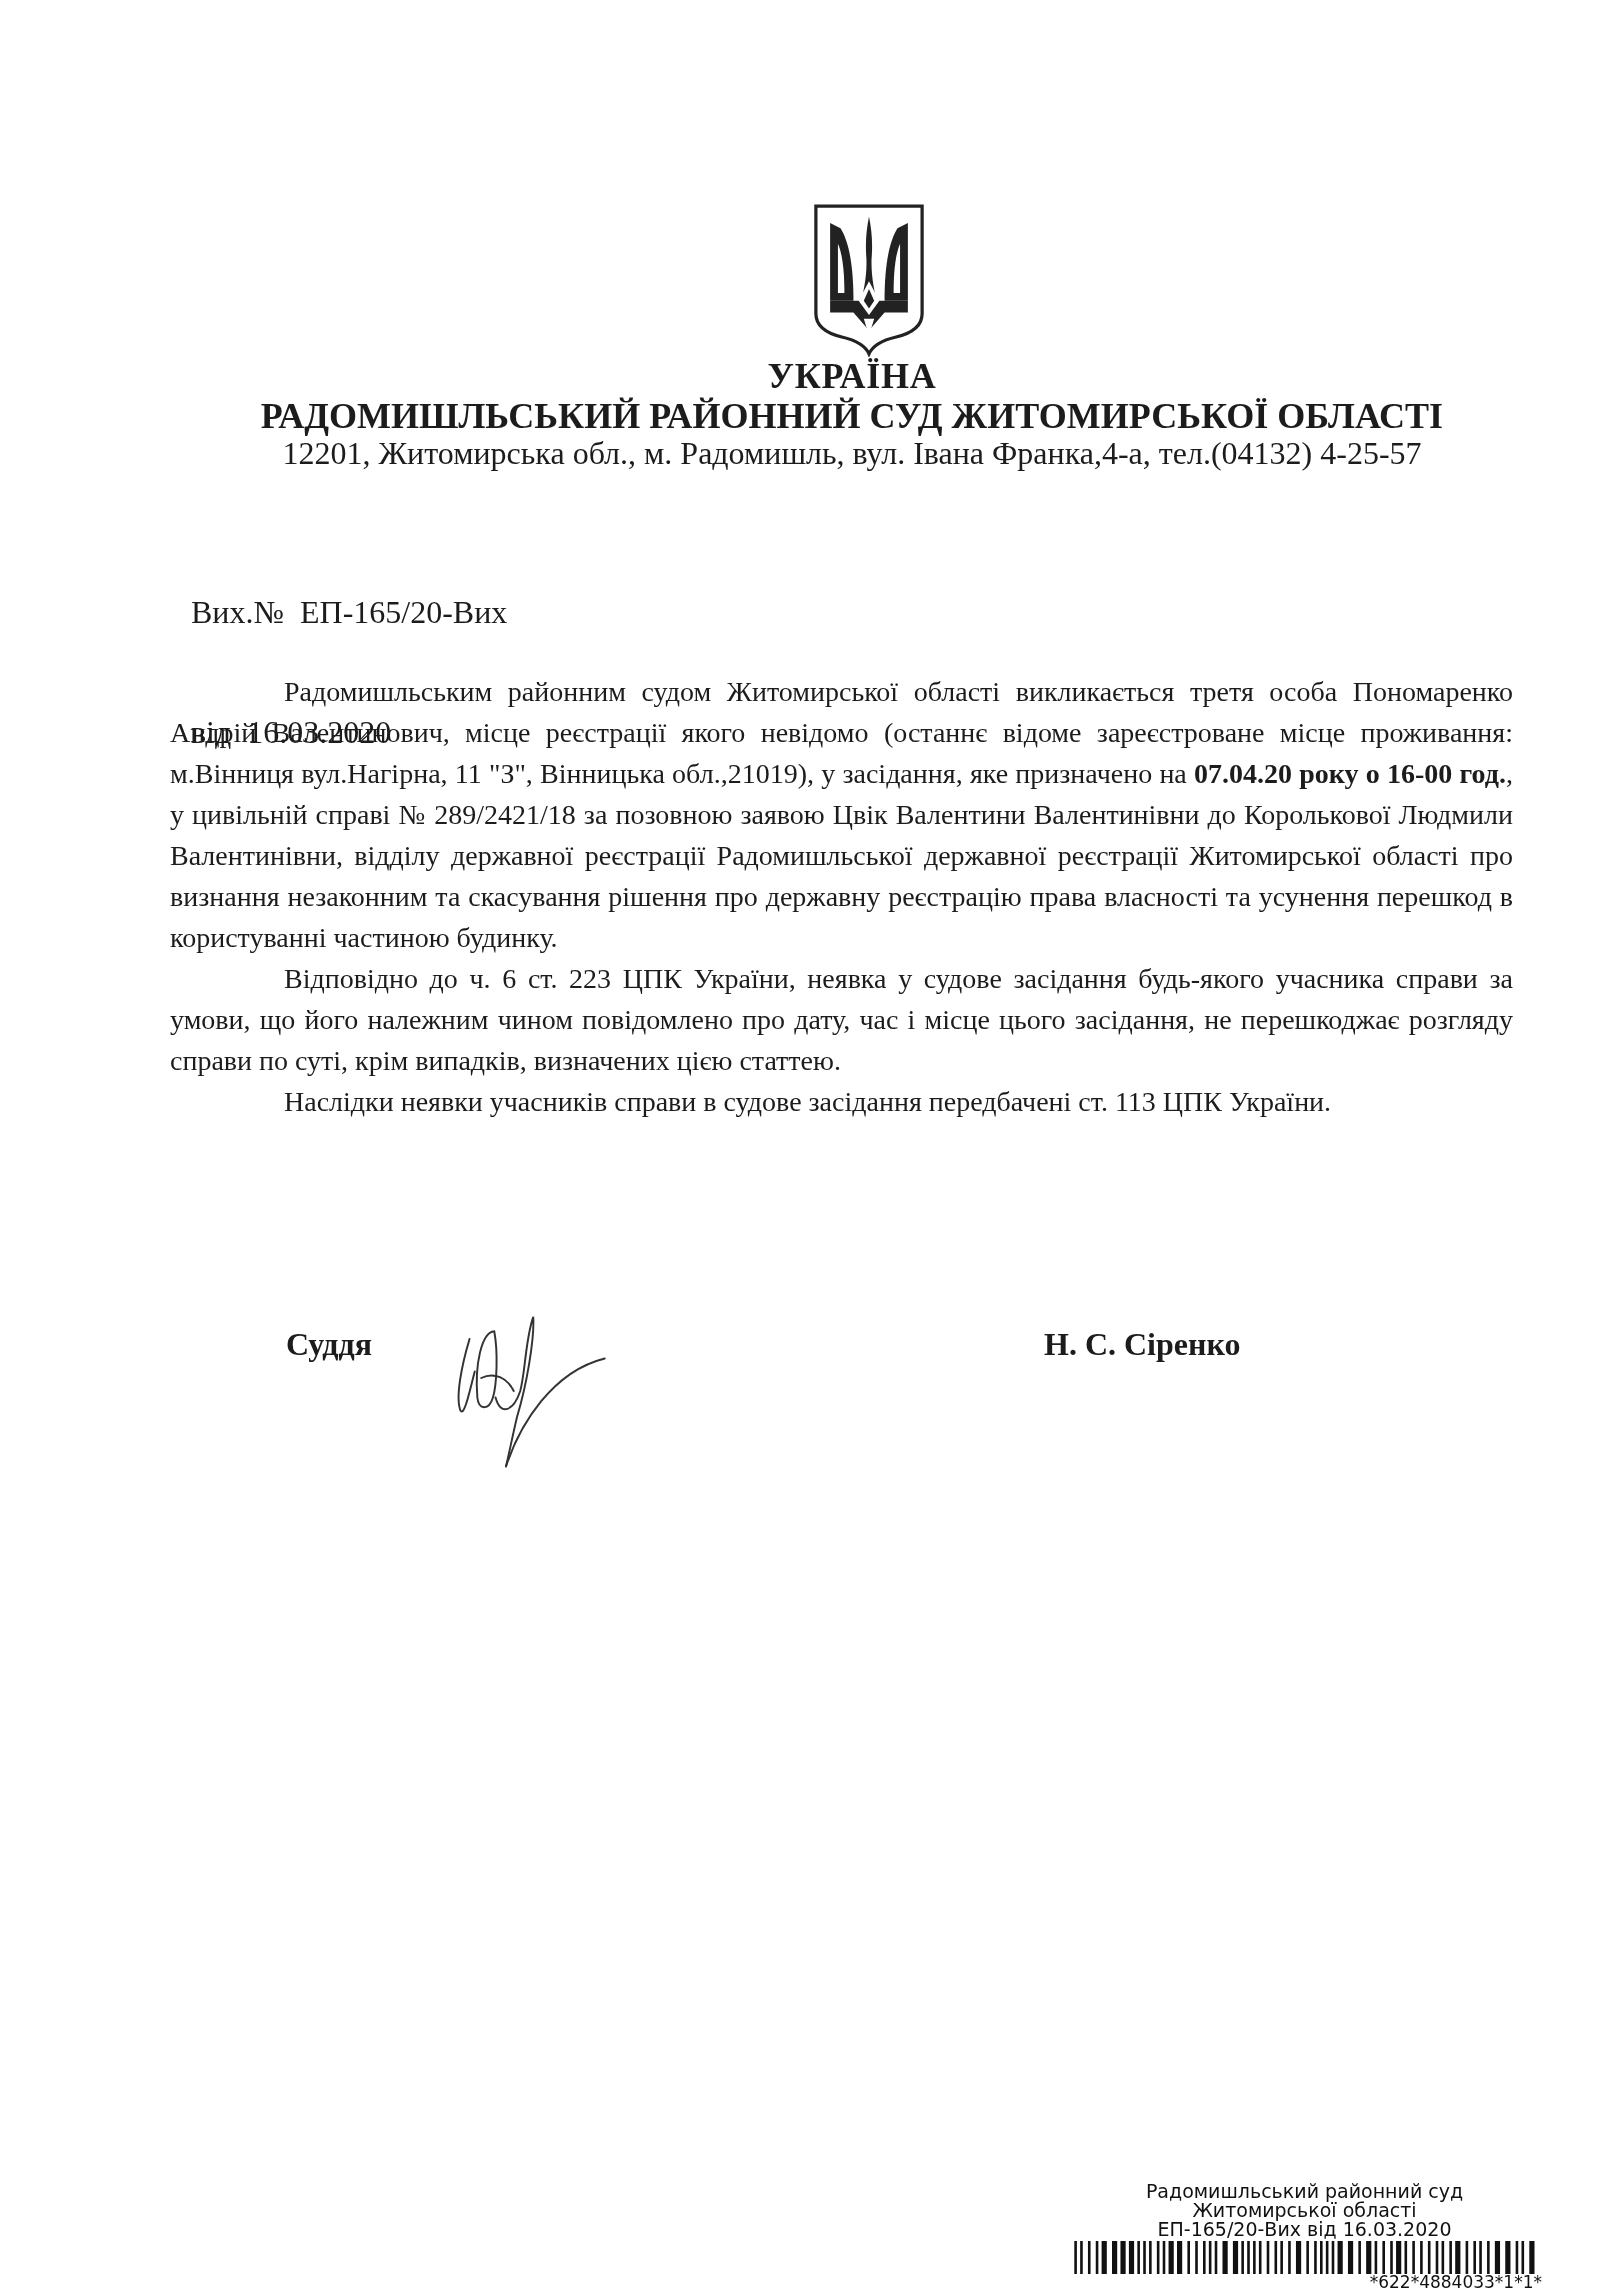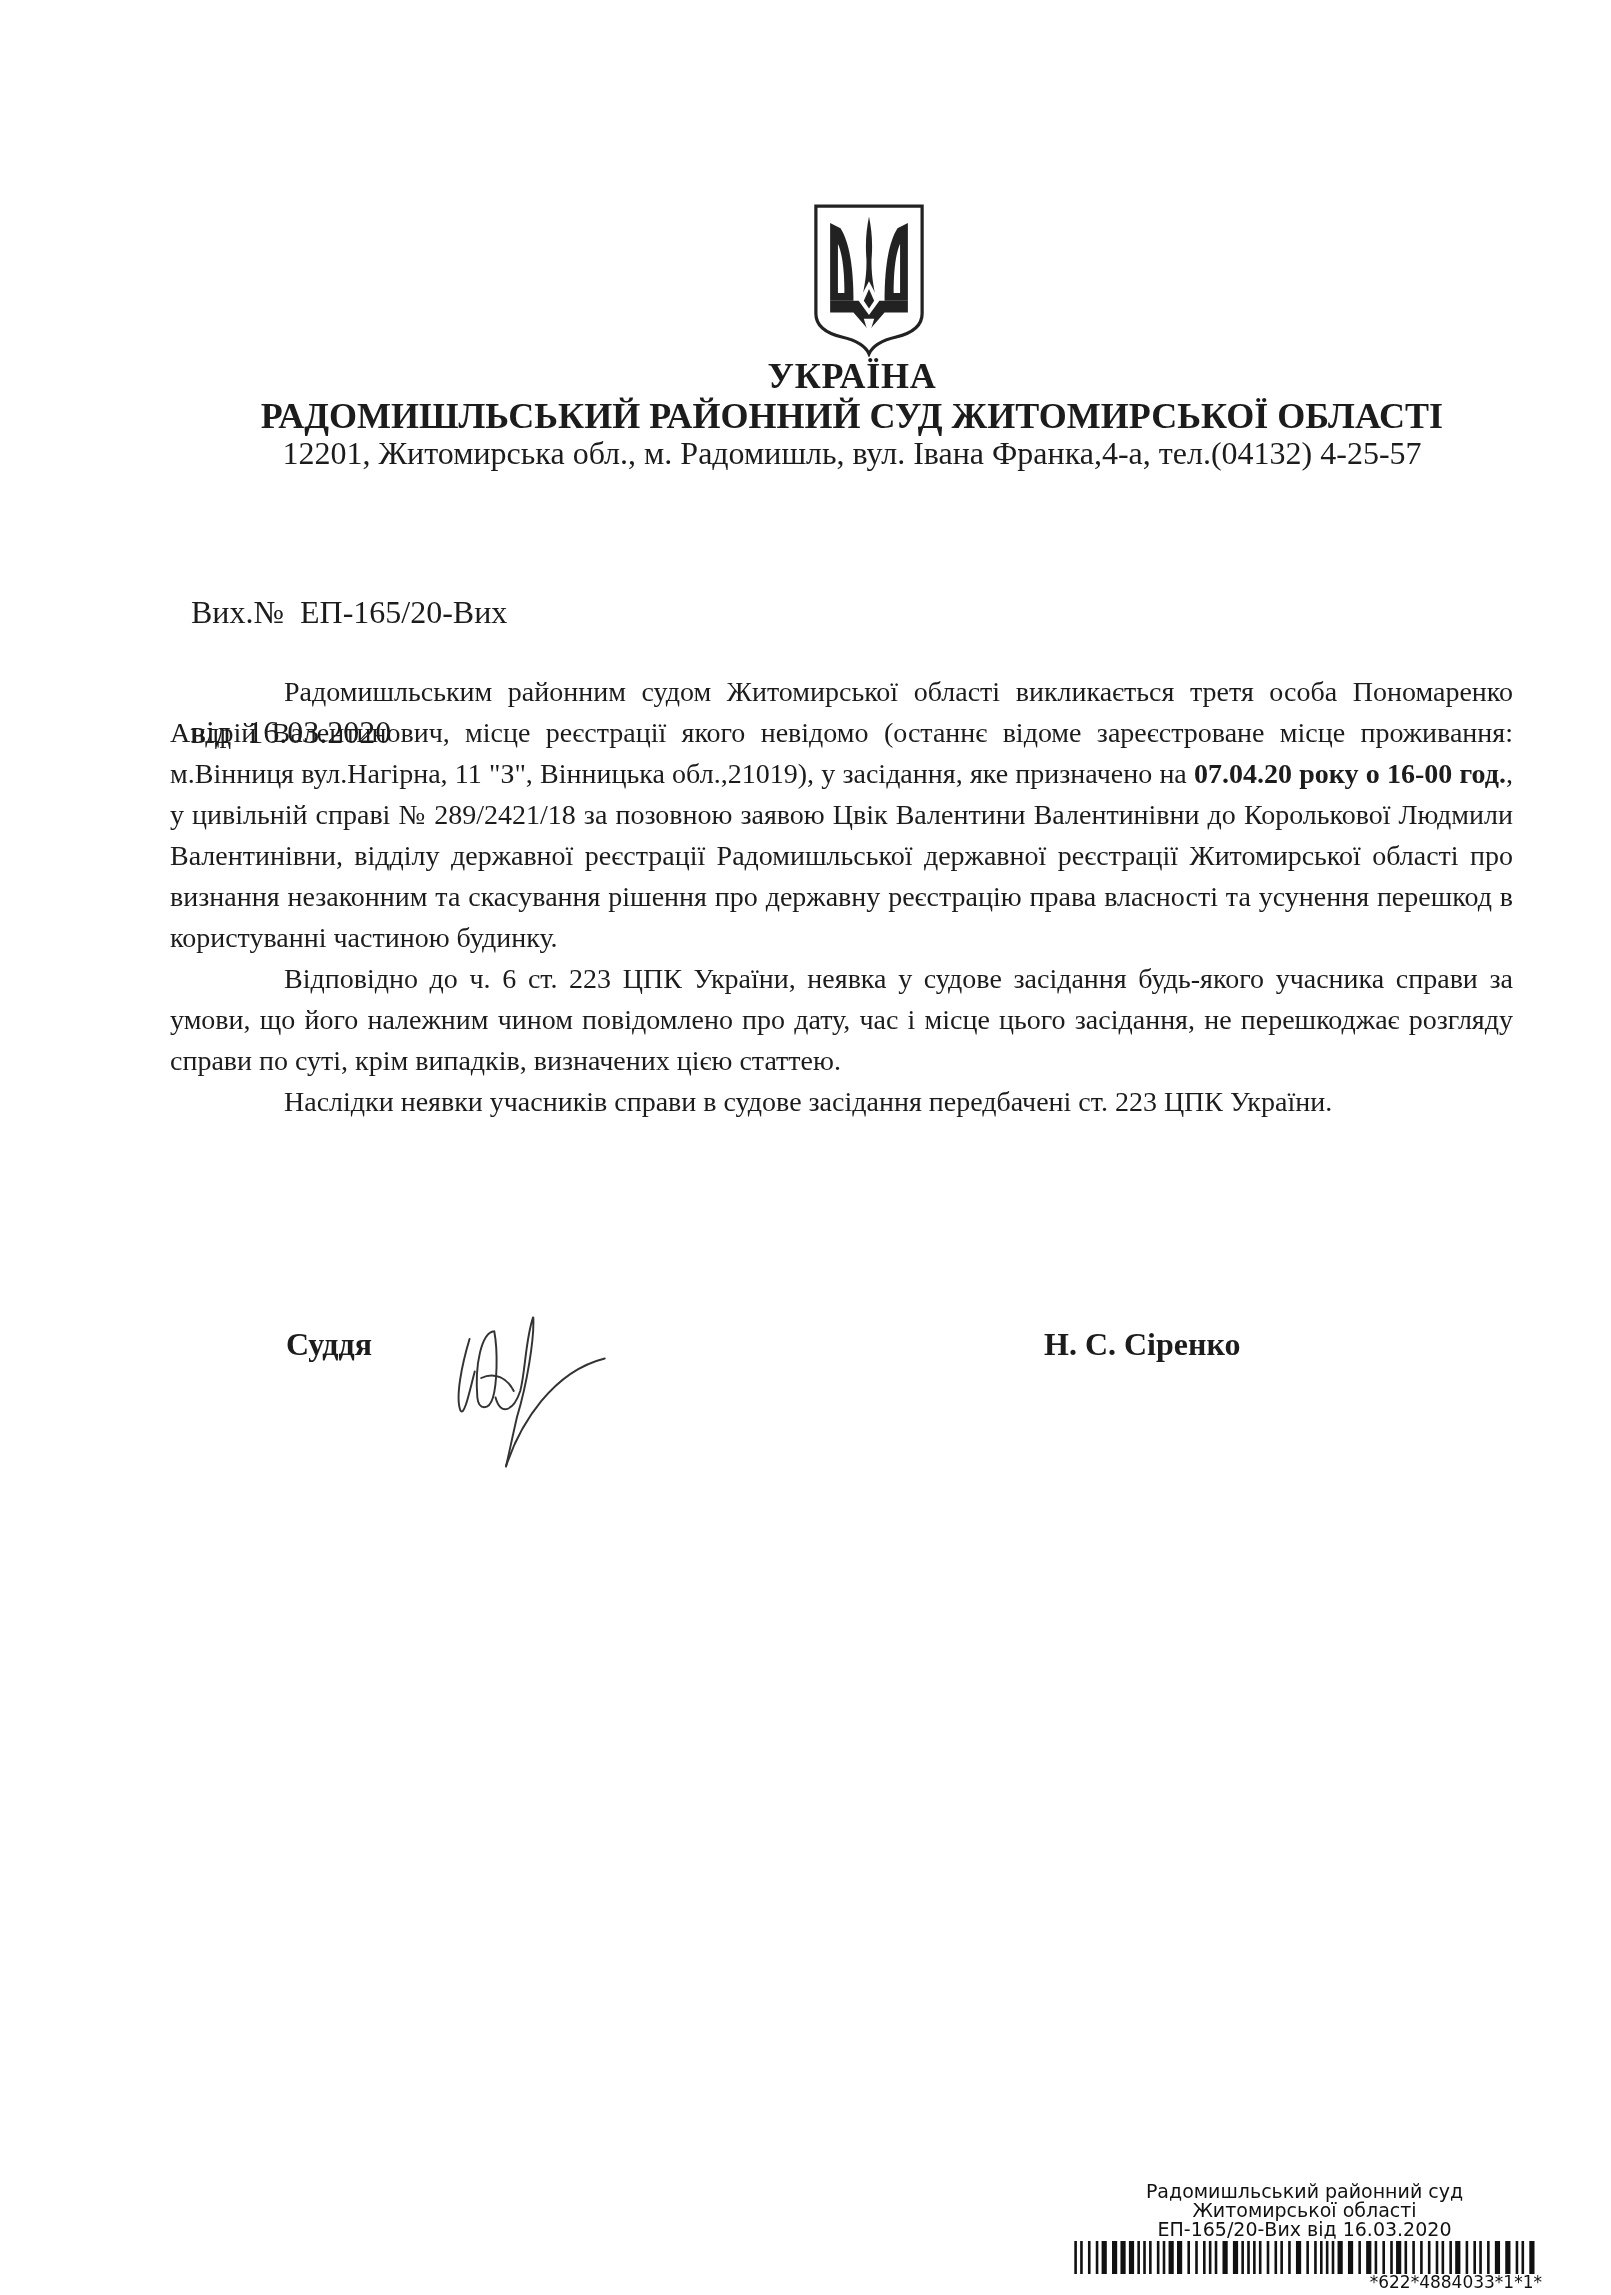--- a/index.html
+++ b/index.html
@@ -46,21 +46,21 @@
 <div id="address" class="abs center-line">12201, Житомирська обл., м. Радомишль, вул. Івана Франка,4-а, тел.(04132) 4-25-57</div>
 
 <div id="outnum" class="abs">
   <div>Вих.№  ЕП-165/20-Вих</div>
   <div>від  16.03.2020</div>
 </div>
 
 <div id="body" class="abs">
   <p><span>Радомишльським районним судом Житомирської області викликається третя особа Пономаренко Андрій Валентинович, місце реєстрації якого невідомо (останнє відоме зареєстроване місце проживання: м.Вінниця вул.Нагірна, 11 "З", Вінницька обл.,21019), у засідання, яке призначено на </span><span class="b">07.04.20 року о 16-00 год.</span><span>, у цивільній справі № 289/2421/18 за позовною заявою Цвік Валентини Валентинівни до Королькової Людмили Валентинівни, відділу державної реєстрації Радомишльської державної реєстрації Житомирської області про визнання незаконним та скасування рішення про державну реєстрацію права власності та усунення перешкод в користуванні частиною будинку.</span></p>
   <p>Відповідно до ч. 6 ст. 223 ЦПК України, неявка у судове засідання будь-якого учасника справи за умови, що його належним чином повідомлено про дату, час і місце цього засідання, не перешкоджає розгляду справи по суті, крім випадків, визначених цією статтею.</p>
-  <p>Наслідки неявки учасників справи в судове засідання передбачені ст. 223 ЦПК України.</p>
+  <p>Наслідки неявки учасників справи в судове засідання передбачені ст. 113 ЦПК України.</p>
 </div>
 
 <div id="judge-label" class="abs">Суддя</div>
 <svg id="signature" class="abs" viewBox="0 0 270 240">
   <g fill="none" stroke="#333" stroke-width="3" stroke-linecap="round">
     <path d="M22 40 C10 80 0 130 8 150 C14 160 22 120 30 90"></path>
     <path d="M60 28 C40 30 30 80 34 130 C36 150 52 150 58 130 C64 110 66 60 60 28"></path>
     <path d="M62 130 C70 160 90 150 100 120 C108 90 108 40 120 6 C122 40 110 110 95 160 C88 190 82 220 78 236"></path>
     <path d="M78 236 C100 170 150 90 230 70"></path>
     <path d="M40 100 C60 90 80 100 90 120"></path>

